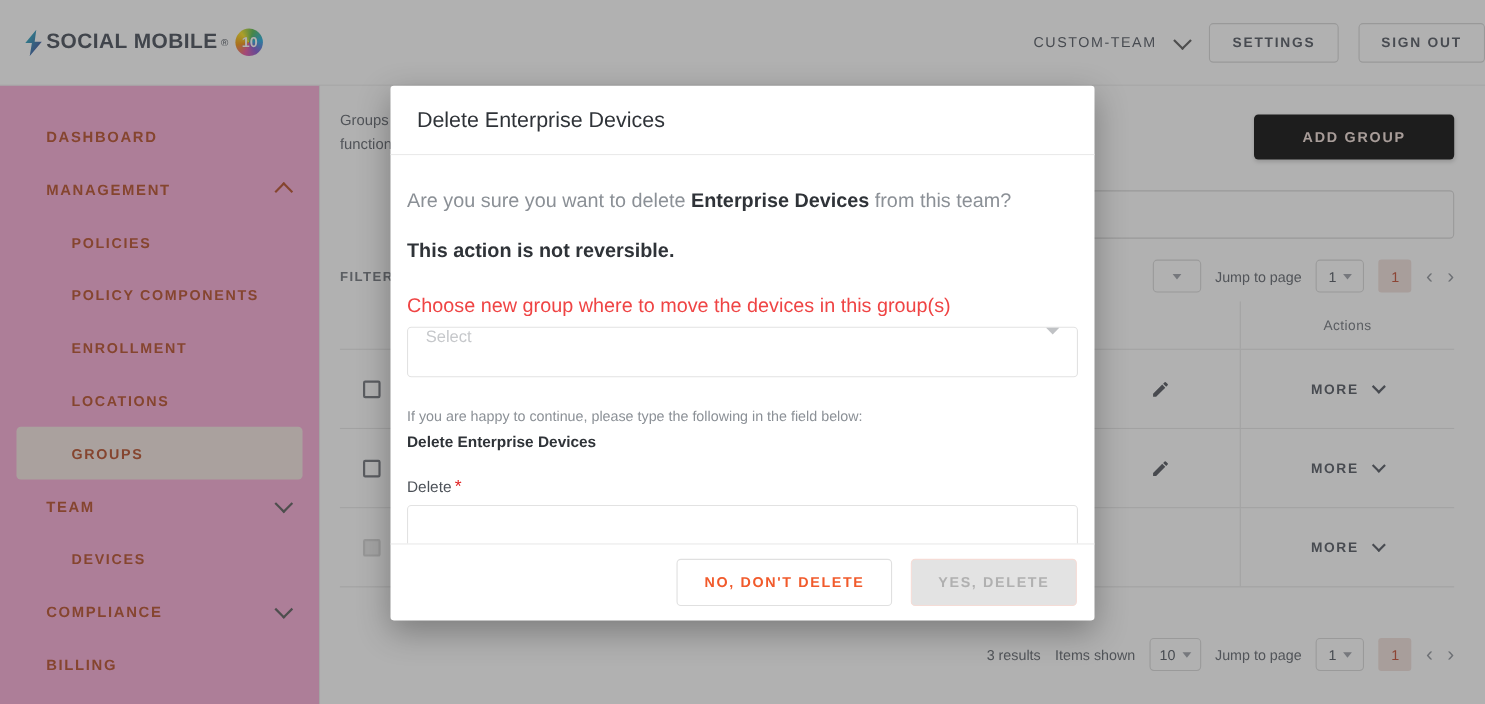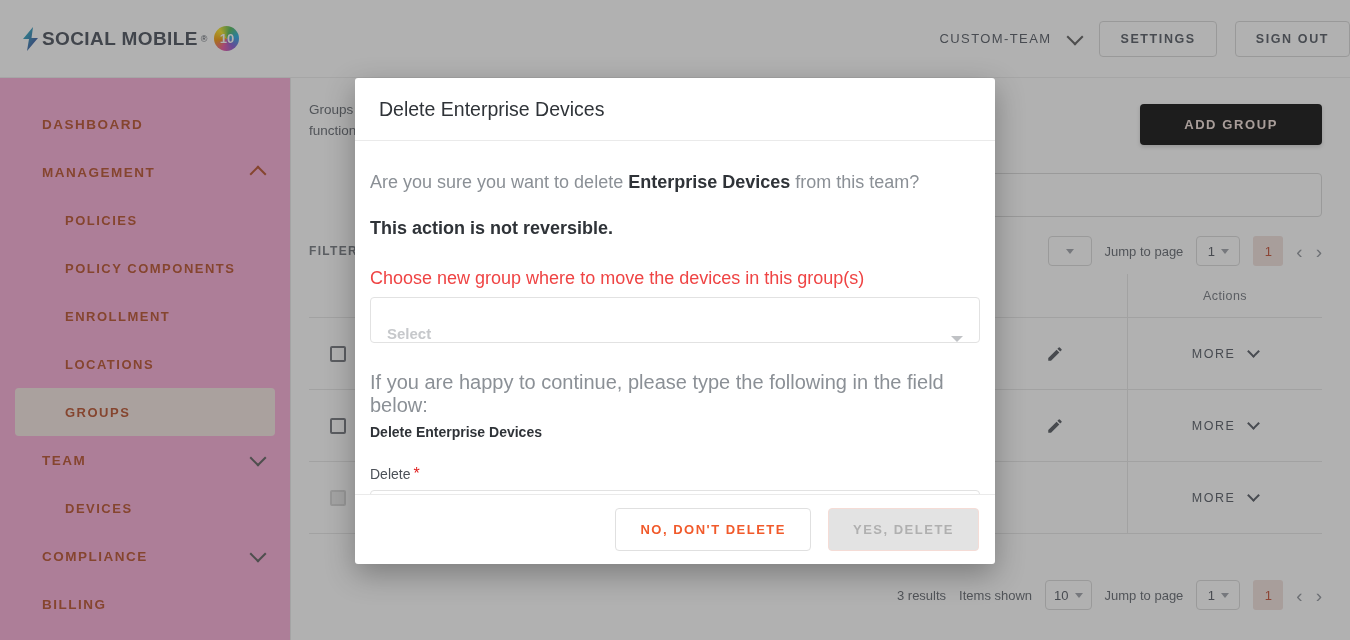--- a/index.html
+++ b/index.html
@@ -121,21 +121,21 @@
   .tbl-head { height: 44px; }
   .tbl-row { height: 72px; }
   .c-check { width: 58px; display: flex; justify-content: center; }
   .c-grow { flex: 1; }
   .c-edit { width: 145px; display: flex; justify-content: center; }
   .c-act { width: 195px; display: flex; justify-content: center; align-items: center; gap: 14px;
            border-left: 1px solid #e6e6e6; height: 100%; }
   .hdr-cell { font-size: 12.5px; color: #6b7078; letter-spacing: .4px; }
   .cbox { width: 16px; height: 16px; border: 2px solid #6b6f76; border-radius: 2px; background:#fff; cursor:pointer;}
   .cbox.disabled { border-color: #d2d2d2; background: #e9e9e9; }
-  .more-lbl { font-size: 12.5px; letter-spacing: 1.5px; color: #4a505a; font-weight: 400; }
+  .more-lbl { font-size: 12.5px; letter-spacing: 1.5px; color: #4a505a; font-weight: 700; }
   .chev-sm { width: 9px; height: 9px; border-right: 2px solid #4a505a; border-bottom: 2px solid #4a505a;
              transform: rotate(45deg); margin-bottom: 4px; }
   .pencil { width: 18px; height: 18px; cursor: pointer; }
   .foot-pager {
     position: absolute; right: 28px; bottom: 30px;
     display: flex; align-items: center; gap: 13px; font-size: 13px; color: #5b6068;
   }
 
   
   #overlay {
@@ -154,26 +154,26 @@
     border-bottom: 1px solid #eaeaea;
   }
   .modal-title { font-size: 19.5px; color: #2f3338; font-weight: 400; }
   .modal-body { flex: 1; padding: 18px 15px 0 15px; overflow: hidden; }
   .m-line { font-size: 18px; color: #8b9096; margin: 10px 0 0 0; line-height: 1.5; }
   .m-line.strongline { color: #2f3338; font-weight: bold; margin-top: 19px; }
   .m-line b { color: #2f3338; font-weight: bold; }
   .m-sub { font-size: 18px; color: #ef4444; margin: 26px 0 8px 0; }
   .sel-field {
     height: 46px; border: 1px solid #e2e2e2; border-radius: 4px;
-    display: flex; align-items: flex-end; padding: 0 16px; cursor: pointer; background:#fff;font-weight:bold;
+    display: flex; align-items: flex-start; padding: 0 16px; cursor: pointer; background:#fff;
   }
   .sel-placeholder { font-size: 15px; color: #c6c8cb; }
   .caret-dn { margin-left: auto; width:0; height:0;
     border-left: 6px solid transparent; border-right: 6px solid transparent; border-top: 6px solid #c0c2c5; }
-  .m-confirm { font-size: 20px; color: #8b9096; margin: 28px 0 0 0; }
+  .m-confirm { font-size: 13px; color: #8b9096; margin: 28px 0 0 0; }
   .m-phrase { font-size: 14px; color: #2f3338; font-weight: bold; margin: 7px 0 0 0; }
   .fld-label { font-size: 14px; color: #4c5158; margin: 25px 0 7px 0; }
   .req-star { color: #e02020; font-size: 16px; margin-left: 3px; }
   .text-field {
     width: 100%; height: 46px; border: 1px solid #e2e2e2; border-radius: 4px;
     padding: 0 14px; font-size: 14px; color: #2f3338; outline: none;
     font-family: "Liberation Sans", sans-serif; background:#fff;
   }
   .modal-foot {
     height: 70px; border-top: 1px solid #eaeaea;

